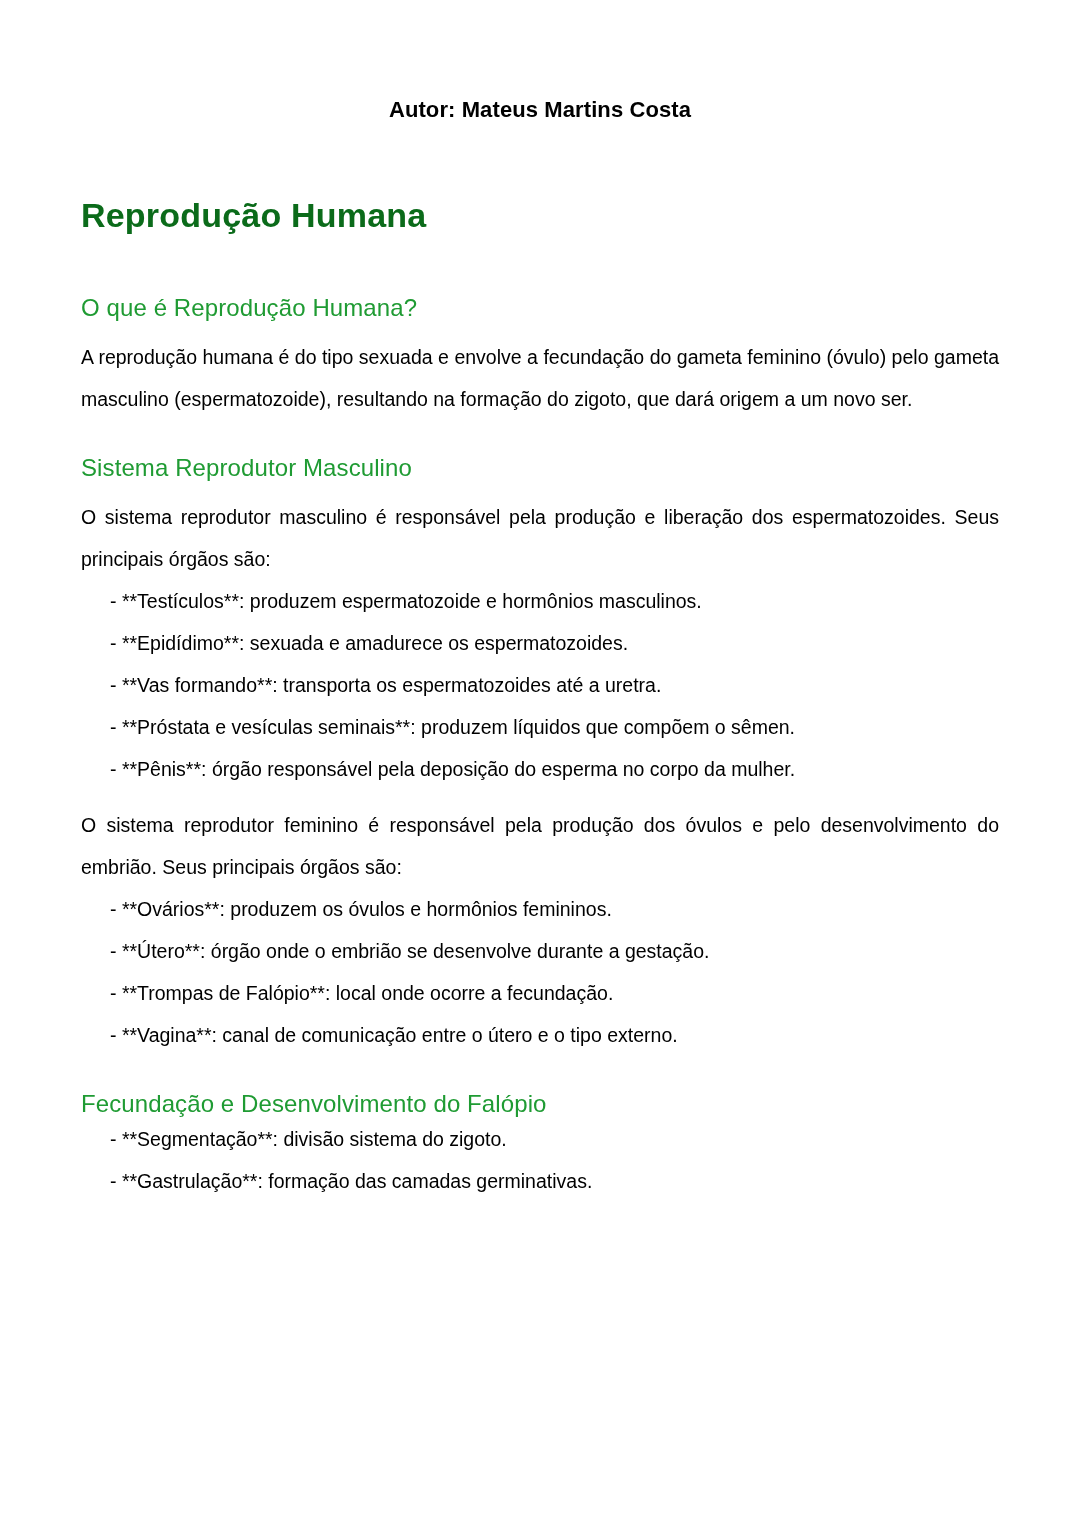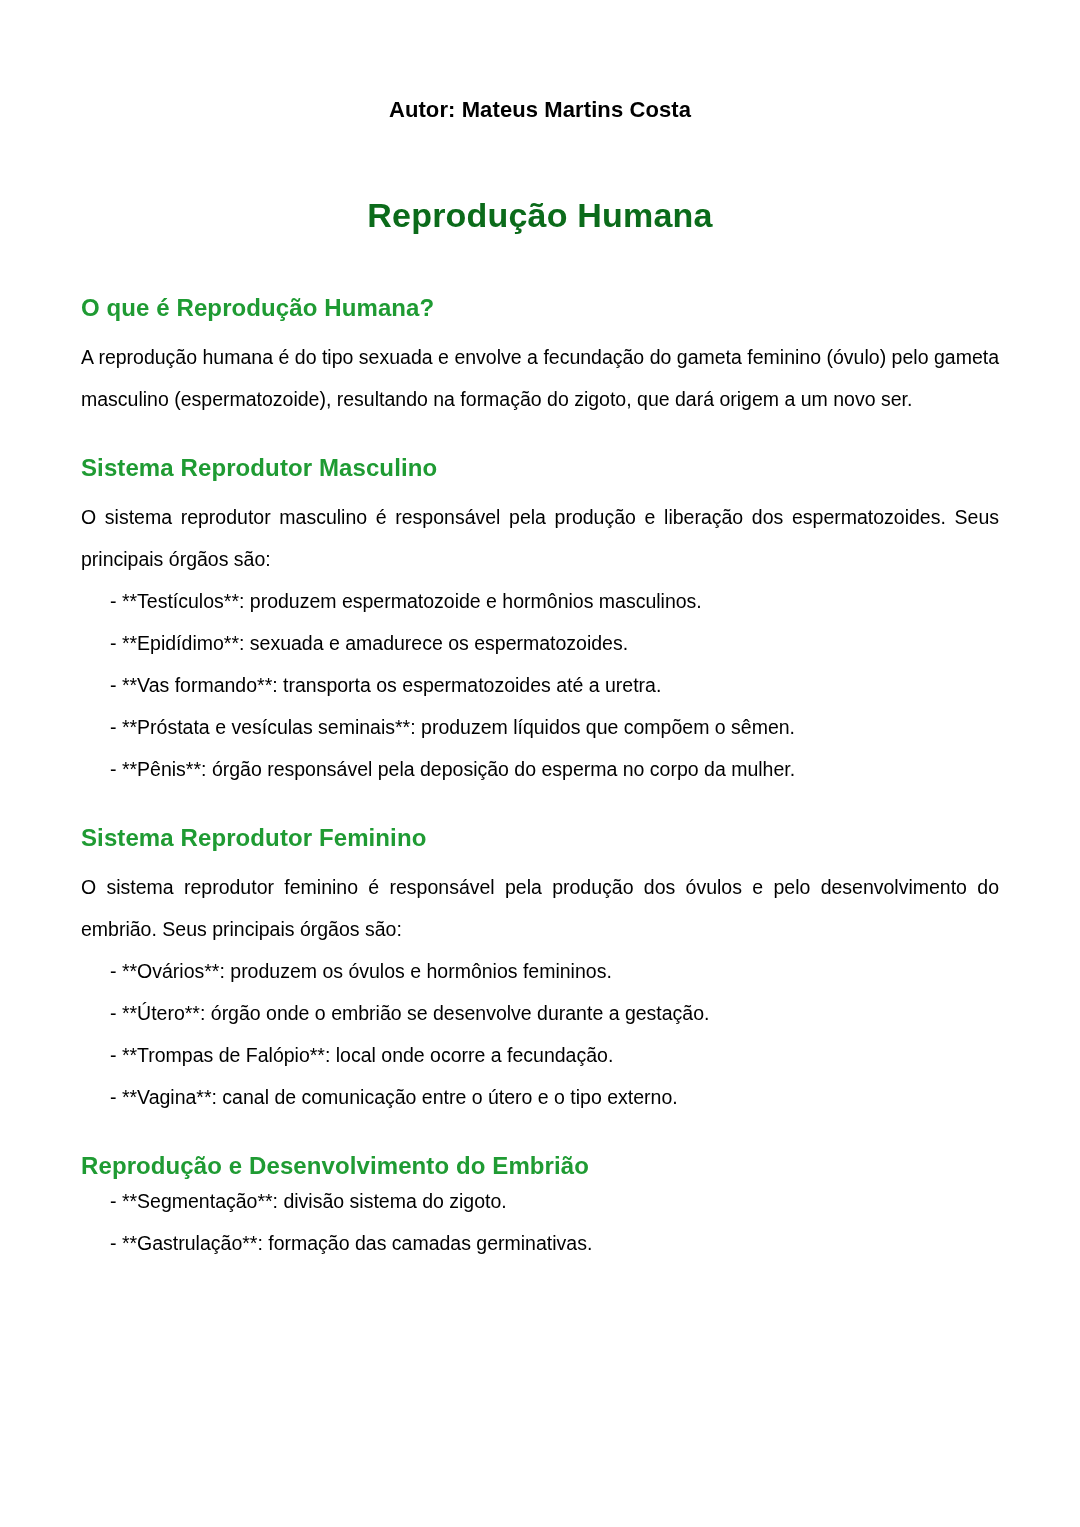--- a/index.html
+++ b/index.html
@@ -37,34 +37,33 @@
     font-weight: bold;
     color: #000000;
     margin: 0;
     padding-top: 81px;
     line-height: 26px;
     letter-spacing: 0.1px;
   }
 
   
   .doc-title {
-    text-align: center;
     font-size: 34px;
     font-weight: bold;
     color: #0b6b1a;
     margin: 0;
     padding-top: 72px;
     line-height: 40px;
     letter-spacing: 0.2px;
   }
 
   
   .section-heading {
     font-size: 24px;
-    font-weight: bold;
+    font-weight: normal;
     color: #1f9b33;
     margin: 0;
     line-height: 28px;
     letter-spacing: 0.1px;
   }
   .sec-gap-first { padding-top: 59px; }
   .sec-gap       { padding-top: 34px; }
 
   
   .body-text {
@@ -107,29 +106,28 @@
     <h2 class="section-heading sec-gap">Sistema Reprodutor Masculino</h2>
     <p class="body-text">O sistema reprodutor masculino é responsável pela produção e liberação dos espermatozoides. Seus principais órgãos são:</p>
     <ul class="bullet-list">
       <li>- **Testículos**: produzem espermatozoide e hormônios masculinos.</li>
       <li>- **Epidídimo**: sexuada e amadurece os espermatozoides.</li>
       <li>- **Vas formando**: transporta os espermatozoides até a uretra.</li>
       <li>- **Próstata e vesículas seminais**: produzem líquidos que compõem o sêmen.</li>
       <li>- **Pênis**: órgão responsável pela deposição do esperma no corpo da mulher.</li>
     </ul>
 
-    <h2 class="section-heading sec-gap">Sistema Reprodutor Feminino</h2>
     <p class="body-text">O sistema reprodutor feminino é responsável pela produção dos óvulos e pelo desenvolvimento do embrião. Seus principais órgãos são:</p>
     <ul class="bullet-list">
       <li>- **Ovários**: produzem os óvulos e hormônios femininos.</li>
       <li>- **Útero**: órgão onde o embrião se desenvolve durante a gestação.</li>
       <li>- **Trompas de Falópio**: local onde ocorre a fecundação.</li>
       <li>- **Vagina**: canal de comunicação entre o útero e o tipo externo.</li>
     </ul>
 
-    <h2 class="section-heading sec-gap">Reprodução e Desenvolvimento do Embrião</h2>
+    <h2 class="section-heading sec-gap">Fecundação e Desenvolvimento do Falópio</h2>
     <ul class="bullet-list">
       <li>- **Segmentação**: divisão sistema do zigoto.</li>
       <li>- **Gastrulação**: formação das camadas germinativas.</li>
     </ul>
 
   </div>
 </div>
 
 </body></html>

